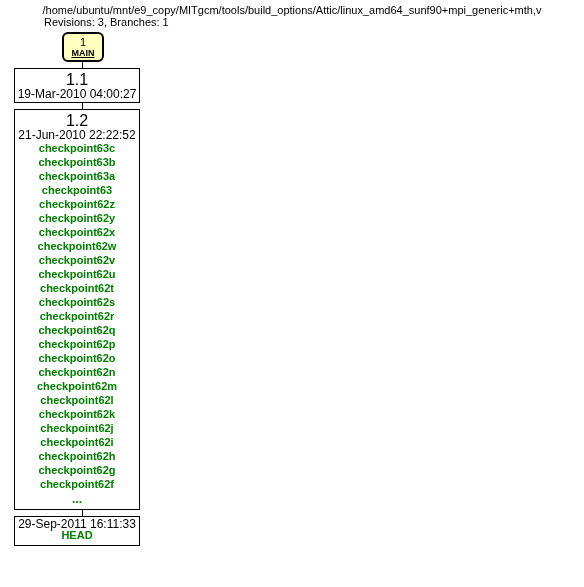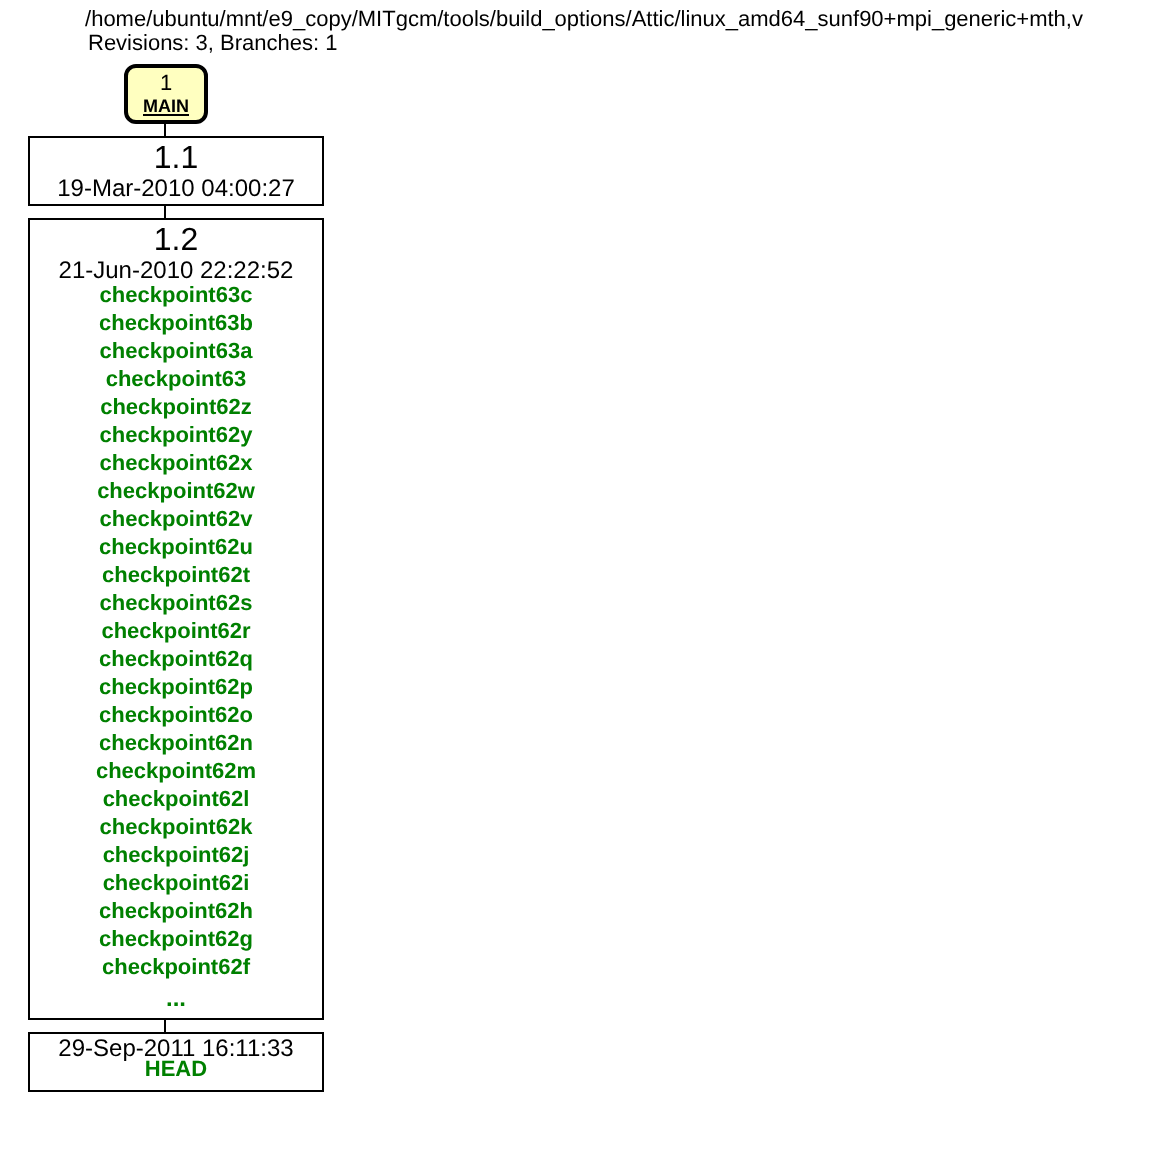--- a/index.html
+++ b/index.html
@@ -48,21 +48,21 @@
   }
   .conn {
     width: 0;
     height: 6px;
     border-left: 1px solid #000;
     margin-left: 78px;
   }
   .rev-box {
     border: 1px solid #000;
     background: #ffffff;
-    width: 148px;
+    width: 126px;
     box-sizing: border-box;
     margin-left: 10px;
     text-align: center;
     padding: 2px 0 3px 0;
   }
   .rev-num {
     font-size: 16px;
     line-height: 18px;
   }
   .rev-date {

